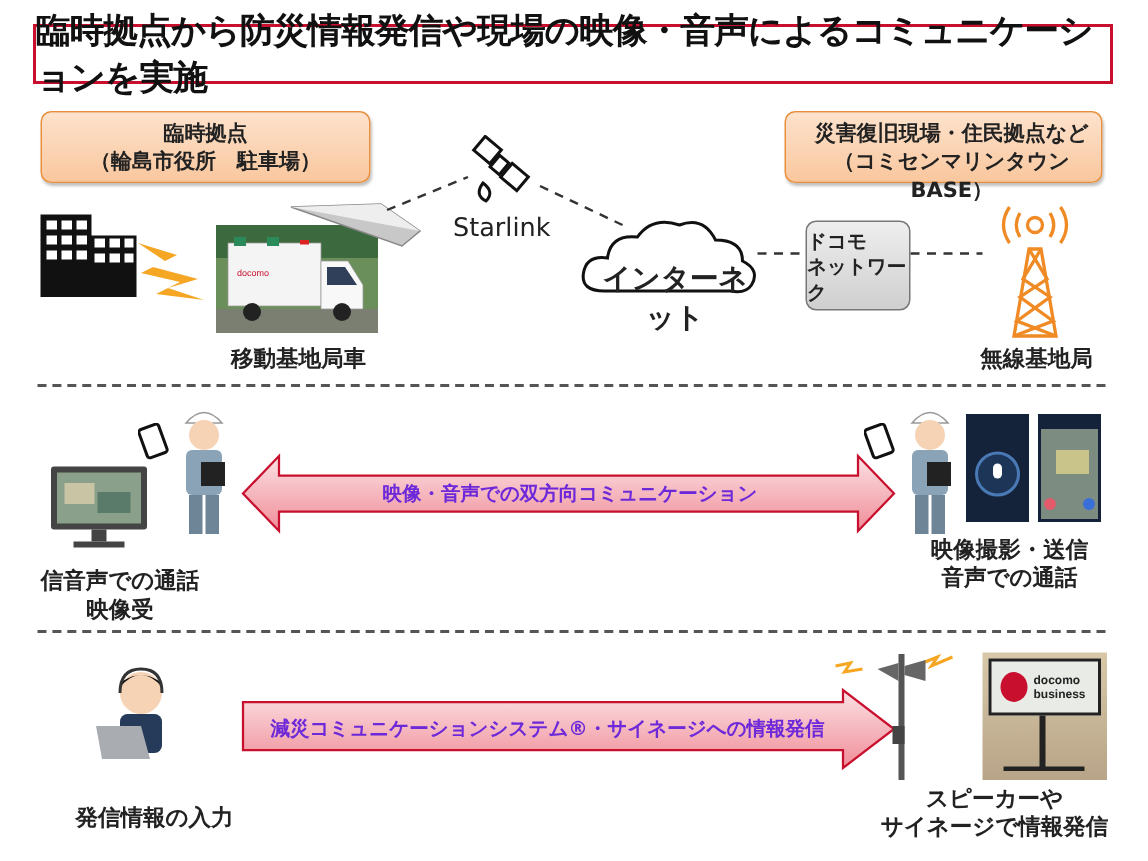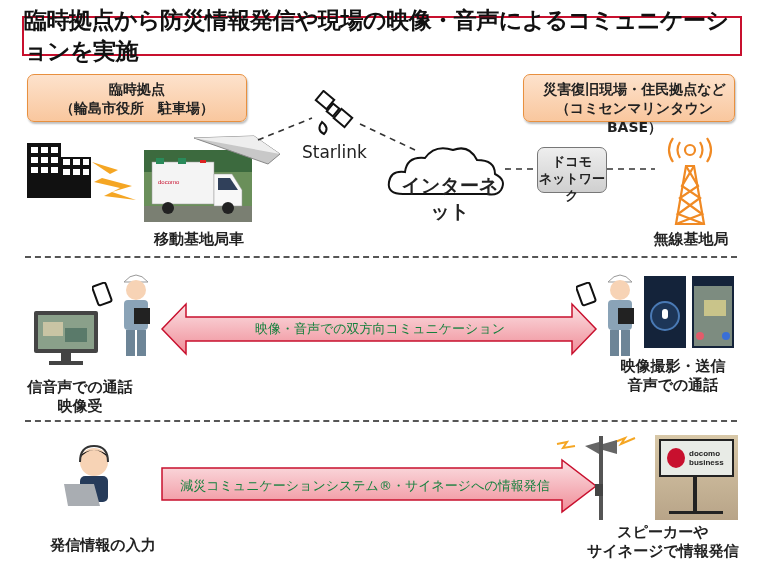--- a/index.html
+++ b/index.html
@@ -8,24 +8,24 @@
   .abs { position:absolute; }
   .title-box { left:22px; top:16px; width:720px; height:40px; border:2px solid #c8102e;
                box-sizing:border-box; display:flex; align-items:center; justify-content:center;
                font-weight:bold; font-size:23px; letter-spacing:-0.5px; color:#111; }
   .orange-box { background:linear-gradient(#fde2cc,#f9c79e); border:1.5px solid #e8903f;
                 border-radius:7px; box-shadow:1px 2px 2px rgba(0,0,0,0.25);
                 text-align:center; font-weight:bold; font-size:14px; line-height:19px;
                 box-sizing:border-box; padding-top:5px; color:#222; }
   .label { font-weight:bold; font-size:15px; text-align:center; color:#222; line-height:19px; white-space:nowrap; }
   .dash-line { height:0; border-top:2px dashed #555; }
-  .docomo-box { left:537px; top:147px; width:70px; height:46px; background:linear-gradient(#eeeeee,#cfcfcf);
-                border:1.5px solid #777; border-radius:7px; box-sizing:border-box; text-align:center;
+  .docomo-box { left:537px; top:147px; width:70px; height:60px; background:linear-gradient(#eeeeee,#cfcfcf);
+                border:1.5px solid #777; border-radius:7px; box-sizing:border-box; 
                 font-weight:bold; font-size:13px; line-height:17px; padding-top:5px; }
-  .arrow-text { font-weight:normal; font-size:13px; color:#15803d; white-space:nowrap; }
+  .arrow-text { font-weight:bold; font-size:13px; color:#6d28d9; white-space:nowrap; }
 </style>
 </head>
 <body>
 
 <div class="abs title-box">臨時拠点から防災情報発信や現場の映像・音声によるコミュニケーションを実施</div>
 
 <div class="abs orange-box" style="left:27px;top:74px;width:220px;height:48px;">
   <div>臨時拠点</div>
   <div>（輪島市役所　駐車場）</div>
 </div>

